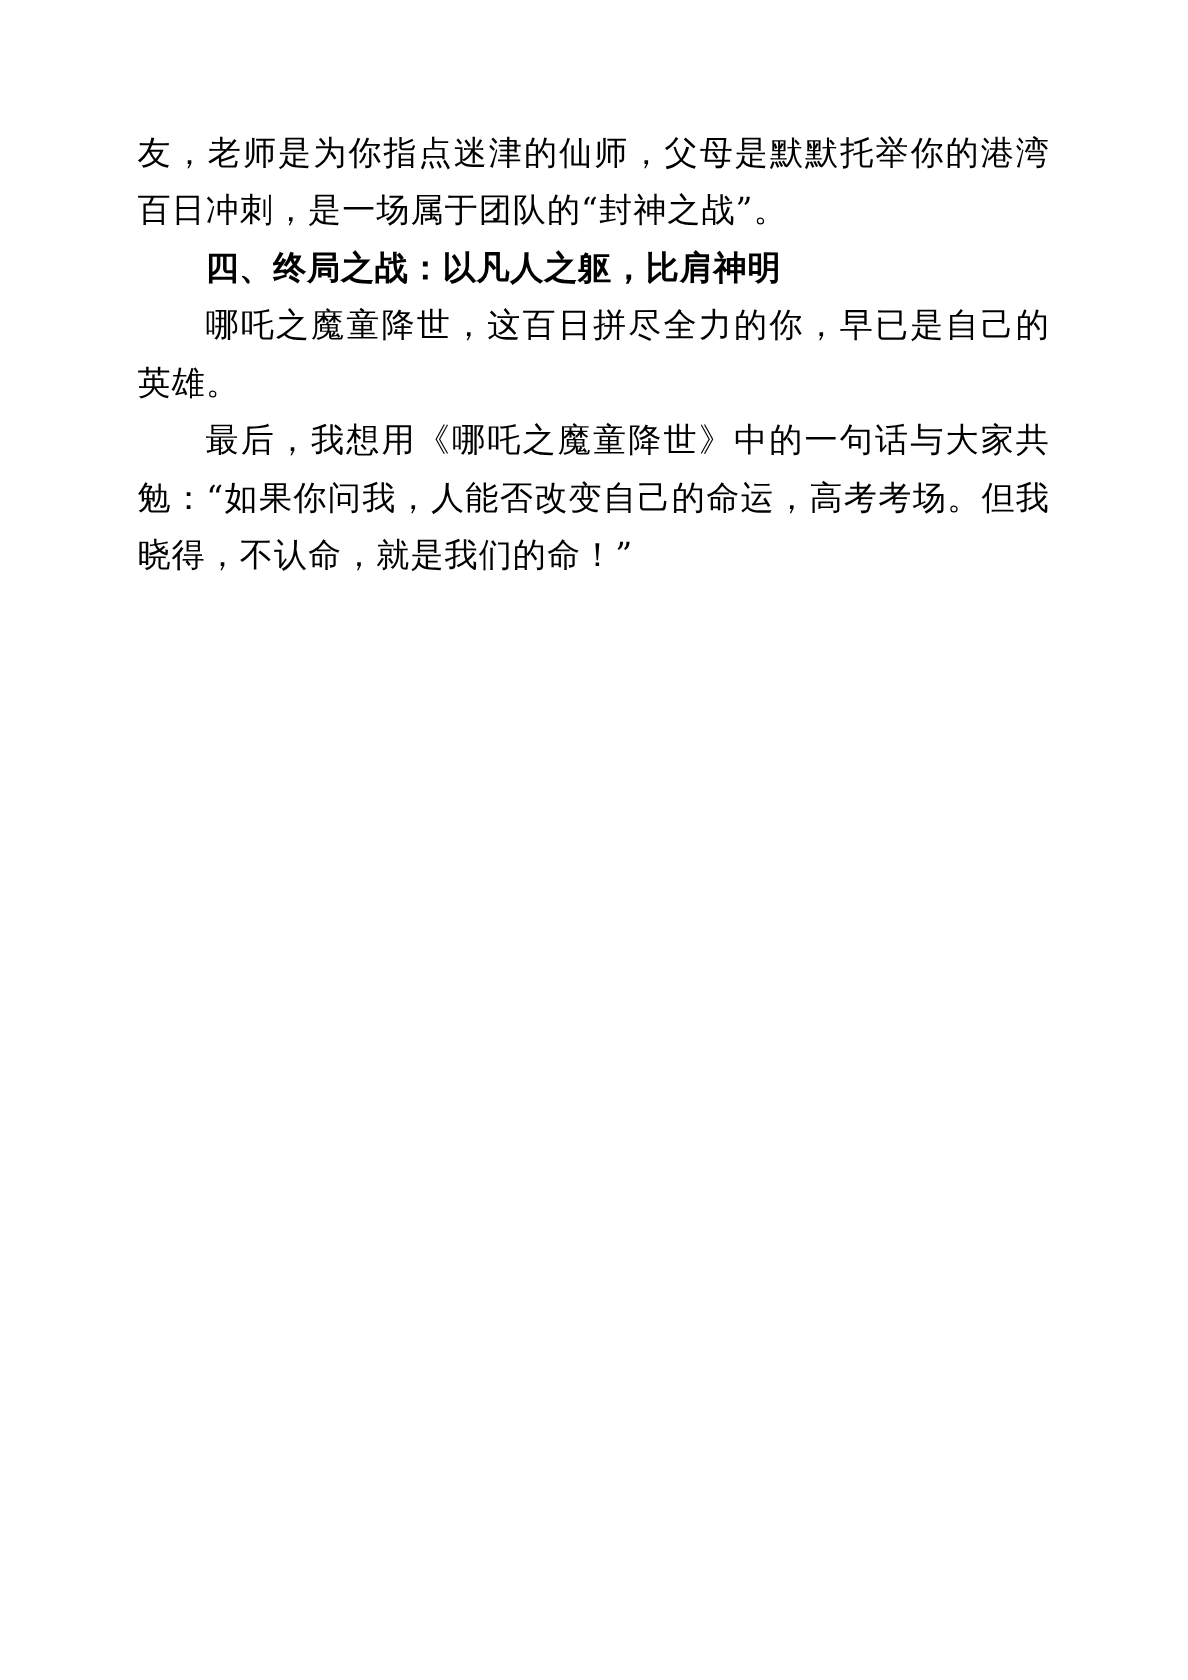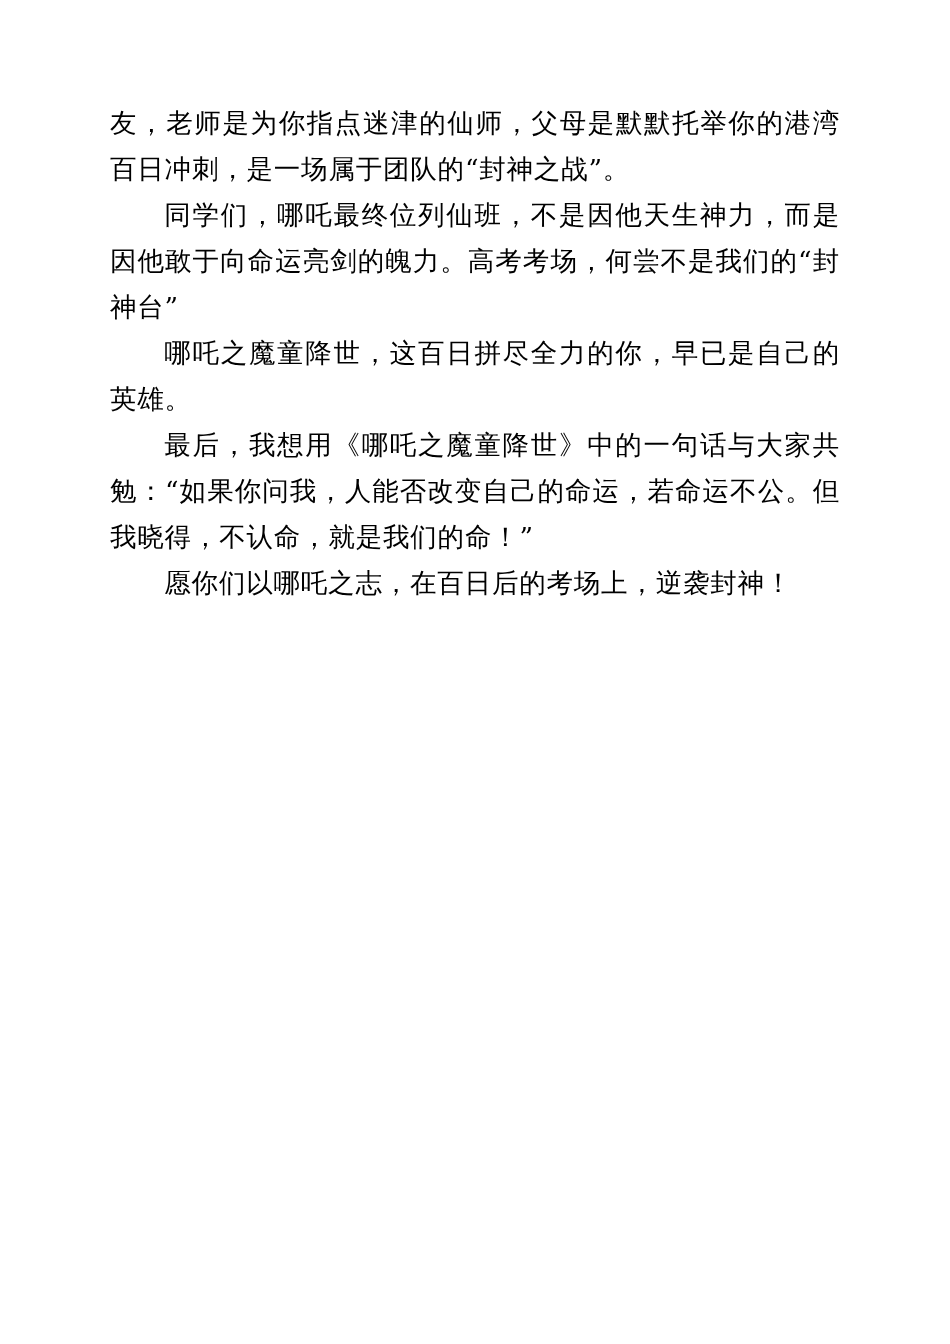--- a/index.html
+++ b/index.html
@@ -46,24 +46,23 @@
   }
 </style>
 </head>
 <body>
 
 <div class="page">
   <div class="doc-body">
 
     <p class="cont">友，老师是为你指点迷津的仙师，父母是默默托举你的港湾百日冲刺，是一场属于团队的“封神之战”。</p>
 
+    <p class="heading">四、终局之战：以凡人之躯，比肩神明</p>
 
-    <p class="indent">同学们，哪吒最终位列仙班，不是因他天生神力，而是因他敢于向命运亮剑的魄力。高考考场，何尝不是我们的“封神台”</p>
 
 
     <p class="indent">哪吒之魔童降世，这百日拼尽全力的你，早已是自己的英雄。</p>
 
-    <p class="indent">最后，我想用《哪吒之魔童降世》中的一句话与大家共勉：“如果你问我，人能否改变自己的命运，若命运不公。但我晓得，不认命，就是我们的命！”</p>
+    <p class="indent">最后，我想用《哪吒之魔童降世》中的一句话与大家共勉：“如果你问我，人能否改变自己的命运，高考考场。但我晓得，不认命，就是我们的命！”</p>
 
-    <p class="indent">愿你们以哪吒之志，在百日后的考场上，逆袭封神！</p>
 
   </div>
 </div>
 
 </body></html>

